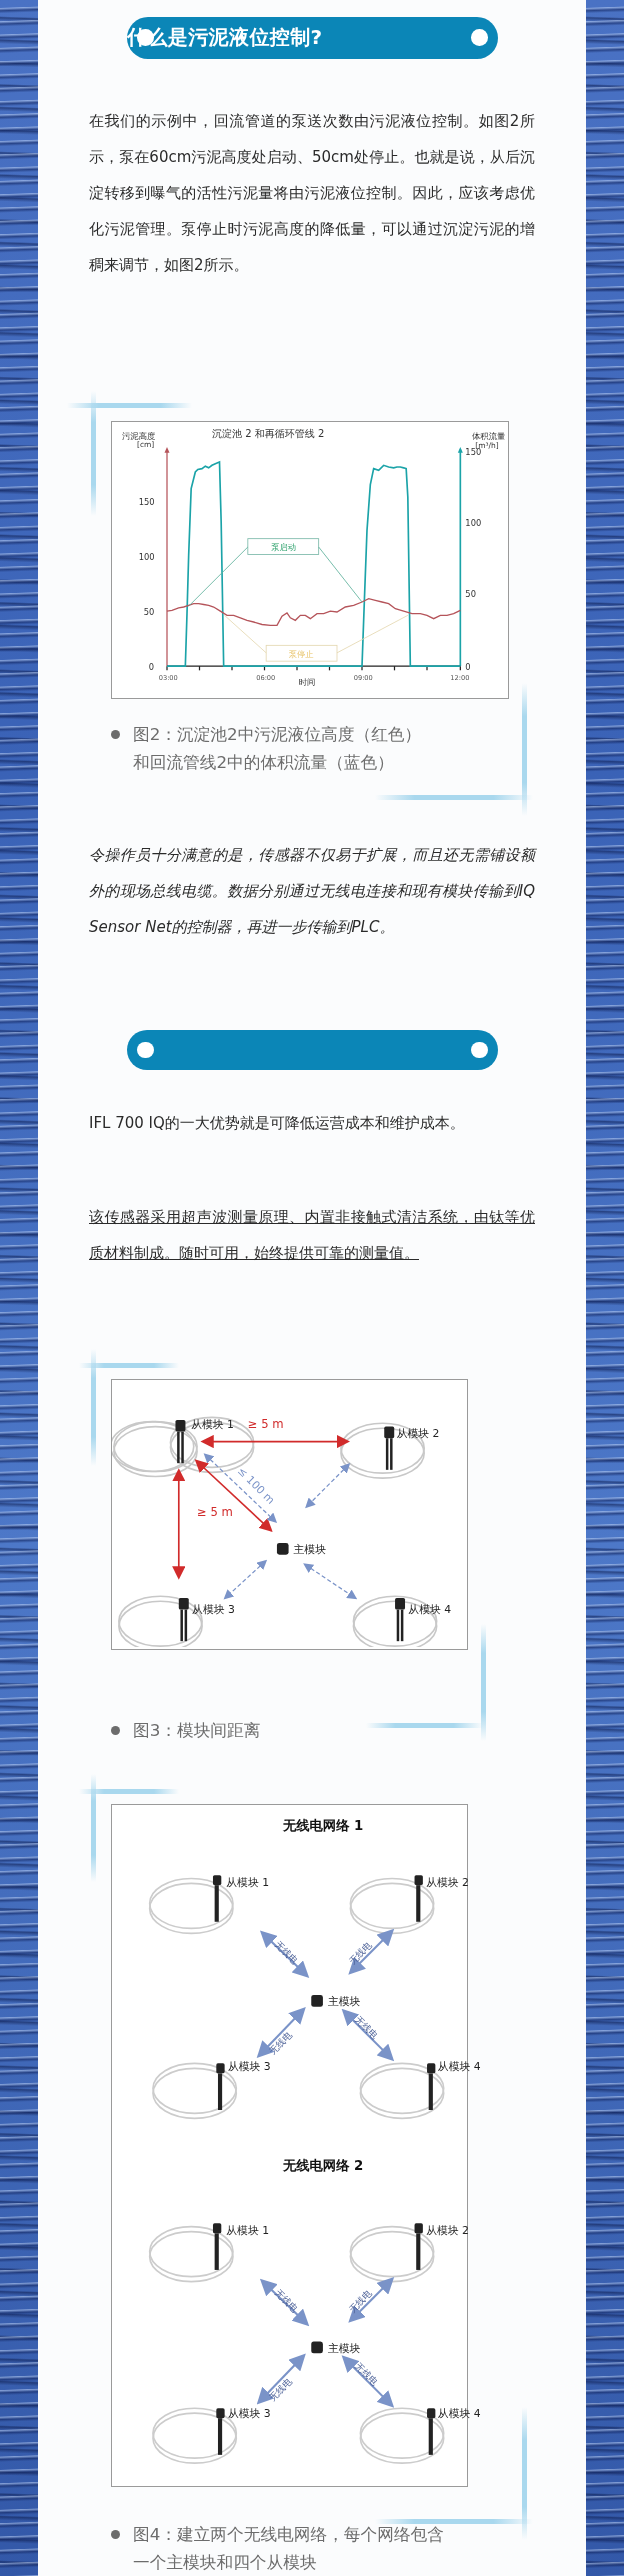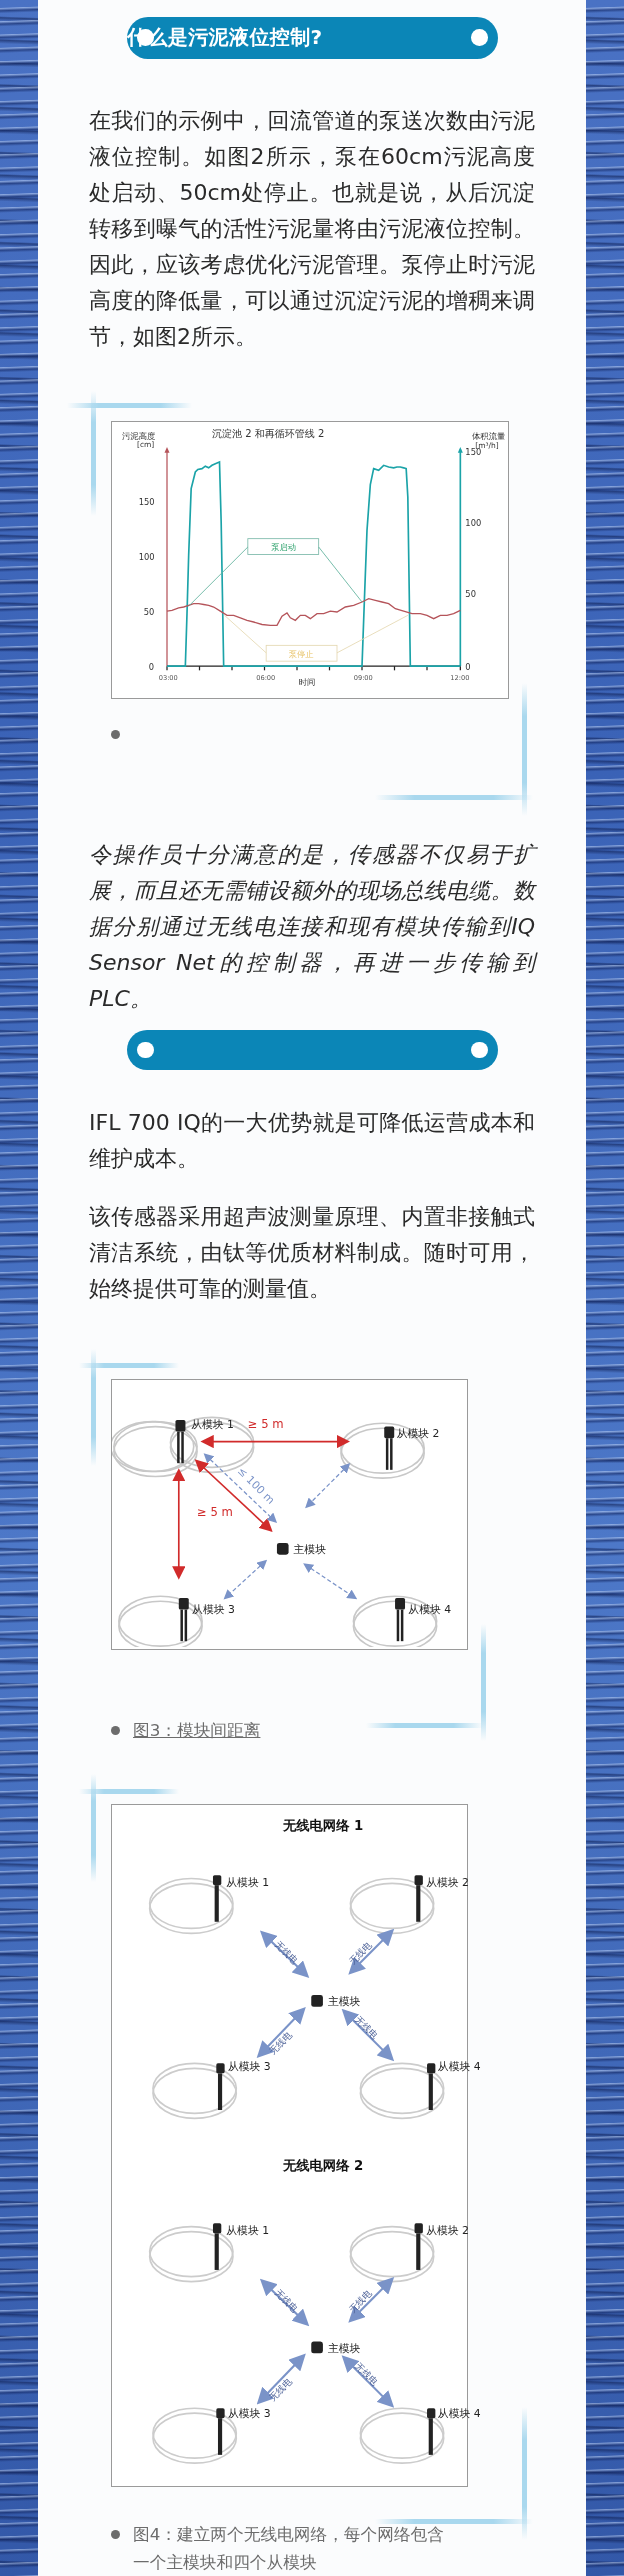--- a/index.html
+++ b/index.html
@@ -28,21 +28,21 @@
     display: flex; align-items: center; 
     color: #ffffff; font-weight: bold; font-size: 20px; letter-spacing: 0.4px;
   }
   .pill .dot {
     position: absolute; top: 12.5px; width: 16.7px; height: 16.7px; border-radius: 50%; background: #ffffff;
   }
   .pill .dot.l { left: 10px; }
   .pill .dot.r { right: 10px; }
   .para {
     position: absolute; left: 89px; width: 446px;
-    font-size: 22px; line-height: 36px; color: #2a2a2a;
+    font-size: 15px; line-height: 36px; color: #2a2a2a;
     text-align: justify;
   }
   .caption {
     position: absolute; left: 108px; width: 316px;
     font-size: 16.7px; line-height: 28px; color: #6c6c6c;
     padding-left: 25px;
   }
   .caption .bullet {
     position: absolute; left: 3.3px; top: 10px; width: 9.2px; height: 9.2px; border-radius: 50%; background: #6c6c6c;
   }
@@ -133,31 +133,32 @@
     <line x1="185" y1="277" x2="135" y2="232" stroke="#e4d7b0" stroke-width="1"></line>
     <line x1="270" y1="277" x2="355" y2="232" stroke="#e4d7b0" stroke-width="1"></line>
   </svg>
 </div>
 
 <div class="cross-h" style="left:375px; top:795px; width:158px;"></div>
 <div class="cross-v" style="left:522px; top:683px; height:133px;"></div>
 
 <div class="caption" style="top:720px;">
   <span class="bullet"></span>
+  <span>图2：沉淀池2中污泥液位高度（红色）和回流管线2中的体积流量（蓝色）</span>
 </div>
 
 <div class="para" style="top:837px;font-style:italic;">令操作员十分满意的是，传感器不仅易于扩展，而且还无需铺设额外的现场总线电缆。数据分别通过无线电连接和现有模块传输到IQ Sensor Net的控制器，再进一步传输到PLC。</div>
 
 <div class="pill" style="top:1030px; height:40px;">
   <span class="dot l" style="top:11.7px;"></span>
   <span class="dot r" style="top:11.7px;"></span>
 </div>
 
 <div class="para" style="top:1105px;">IFL 700 IQ的一大优势就是可降低运营成本和维护成本。</div>
-<div class="para" style="top:1199px;">该传感器采用超声波测量原理、内置非接触式清洁系统，由钛等优质材料制成。随时可用，始终提供可靠的测量值。</div>
+<div class="para" style="top:1199px;text-decoration:underline;">该传感器采用超声波测量原理、内置非接触式清洁系统，由钛等优质材料制成。随时可用，始终提供可靠的测量值。</div>
 
 <div class="cross-h" style="left:79px; top:1363px; width:100px;"></div>
 <div class="cross-v" style="left:91px; top:1349px; height:117px;"></div>
 
 <div class="figbox" style="left:111px; top:1379px; width:357px; height:271px;">
   <svg width="354" height="267" viewBox="0 0 425 321">
     <defs>
       <marker id="ar" markerWidth="8" markerHeight="8" refX="6" refY="4" orient="auto">
           <path d="M0,0 L8,4 L0,8 z" fill="#d12b2b"></path>
         </marker>
@@ -223,21 +224,21 @@
     </g>
     <text x="163" y="58" font-size="14" fill="#d12b2b">≥ 5 m</text>
     <text x="102" y="164" font-size="14" fill="#d12b2b">≥ 5 m</text>
     <text x="150" y="110" font-size="13" fill="#7a93c8" transform="rotate(45 150 110)">≤ 100 m</text>
   </svg>
 </div>
 
 <div class="cross-h" style="left:366px; top:1723px; width:117px;"></div>
 <div class="cross-v" style="left:481px; top:1624px; height:117px;"></div>
 
-<div class="caption" style="top:1716px;text-decoration:underline;">
+<div class="caption" style="top:1716px;">
   <span class="bullet"></span>
   <span>图3：模块间距离</span>
 </div>
 
 <div class="cross-h" style="left:79px; top:1789px; width:100px;"></div>
 <div class="cross-v" style="left:91px; top:1774px; height:108px;"></div>
 
 <div class="figbox" style="left:111px; top:1804px; width:357px; height:683px;padding-left:36px;">
   <svg width="354" height="680" viewBox="0 0 425 816">
     <defs>

